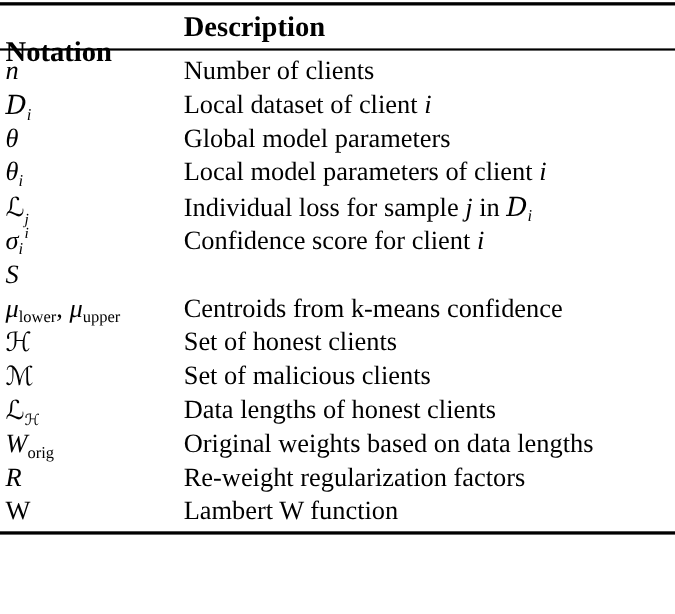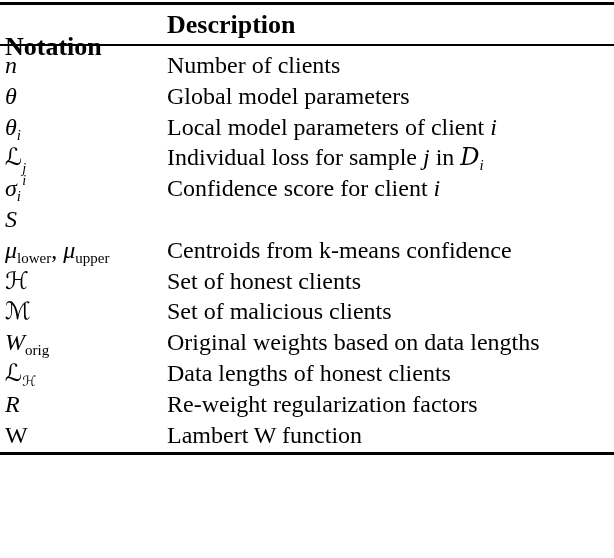--- a/index.html
+++ b/index.html
@@ -44,20 +44,24 @@
     <div class="hcell-n">Notation</div>
     <div class="hcell-d">Description</div>
   </div>
   <div class="rule rule-mid"></div>
   <div class="rows" id="rows">
       <div class="row">
         <span class="ncell"><span class="it">n</span></span>
         <span class="dcell"><span class="rm">Number of clients</span></span>
       </div>
       <div class="row">
+        <span class="ncell"><span class="cal">D</span><span class="sub it">i</span></span>
+        <span class="dcell"><span class="rm">Local dataset of client </span><span class="it">i</span></span>
+      </div>
+      <div class="row">
         <span class="ncell"><span class="it">θ</span></span>
         <span class="dcell"><span class="rm">Global model parameters</span></span>
       </div>
       <div class="row">
         <span class="ncell"><span class="it">θ</span><span class="sub it">i</span></span>
         <span class="dcell"><span class="rm">Local model parameters of client </span><span class="it">i</span></span>
       </div>
       <div class="row">
         <span class="ncell"><span class="cal">ℒ</span><span class="stack">
             <span>j</span>
@@ -78,26 +82,26 @@
       </div>
       <div class="row">
         <span class="ncell"><span class="cal">ℋ</span></span>
         <span class="dcell"><span class="rm">Set of honest clients</span></span>
       </div>
       <div class="row">
         <span class="ncell"><span class="cal">ℳ</span></span>
         <span class="dcell"><span class="rm">Set of malicious clients</span></span>
       </div>
       <div class="row">
+        <span class="ncell"><span class="cal">ℒ</span><span class="sub cal">ℋ</span></span>
+        <span class="dcell"><span class="rm">Data lengths of honest clients</span></span>
+      </div>
+      <div class="row">
         <span class="ncell"><span class="it">W</span><span class="sub rm">orig</span></span>
         <span class="dcell"><span class="rm">Original weights based on data lengths</span></span>
-      </div>
-      <div class="row">
-        <span class="ncell"><span class="cal">ℒ</span><span class="sub cal">ℋ</span></span>
-        <span class="dcell"><span class="rm">Data lengths of honest clients</span></span>
       </div>
       <div class="row">
         <span class="ncell"><span class="it">R</span></span>
         <span class="dcell"><span class="rm">Re-weight regularization factors</span></span>
       </div>
       <div class="row">
         <span class="ncell"><span class="rm">W</span></span>
         <span class="dcell"><span class="rm">Lambert W function</span></span>
       </div>
     </div>

